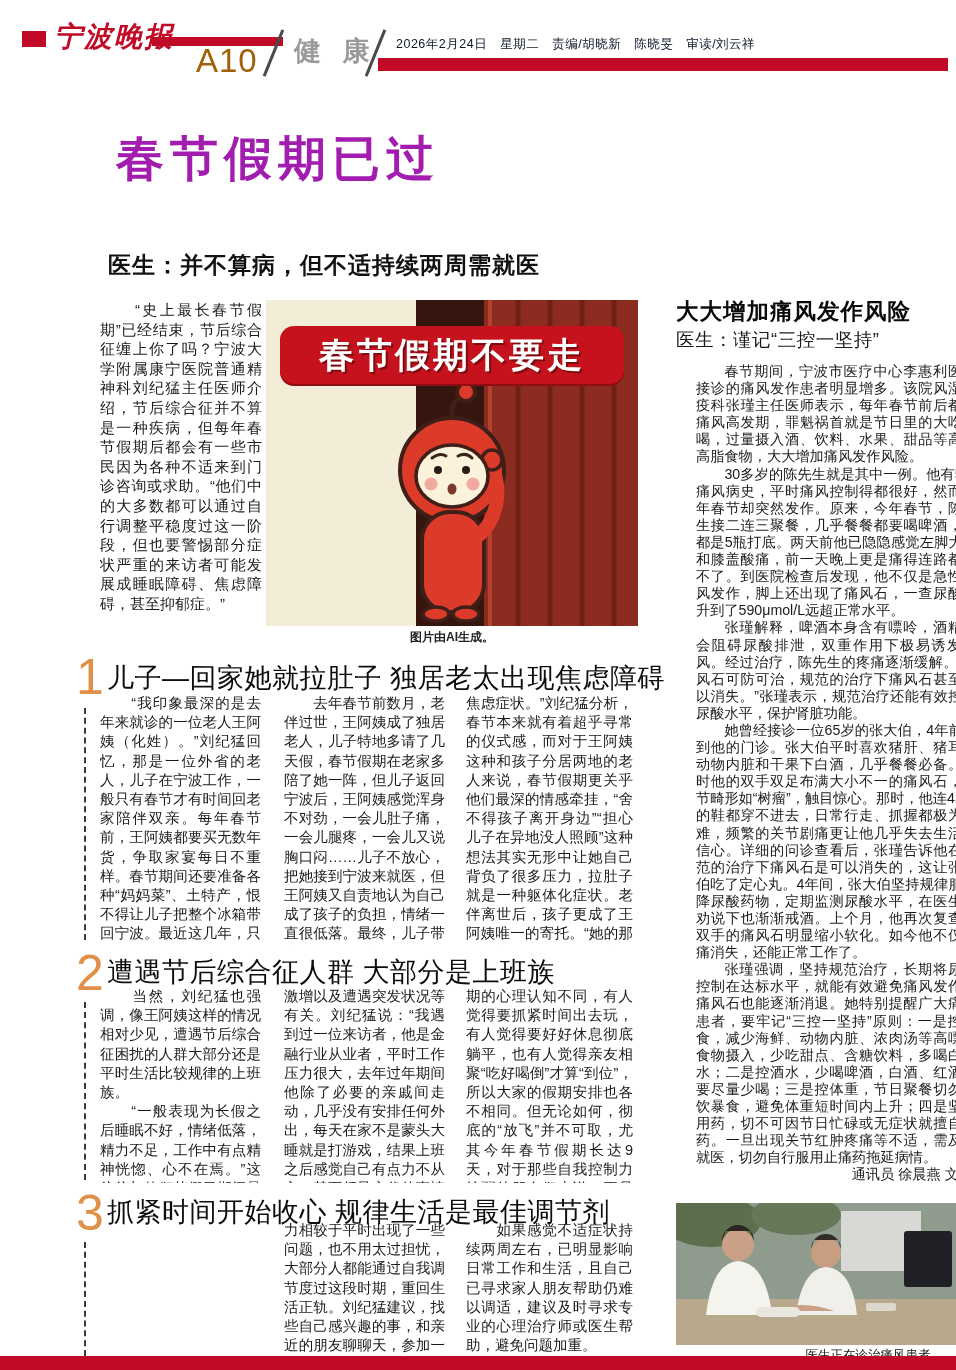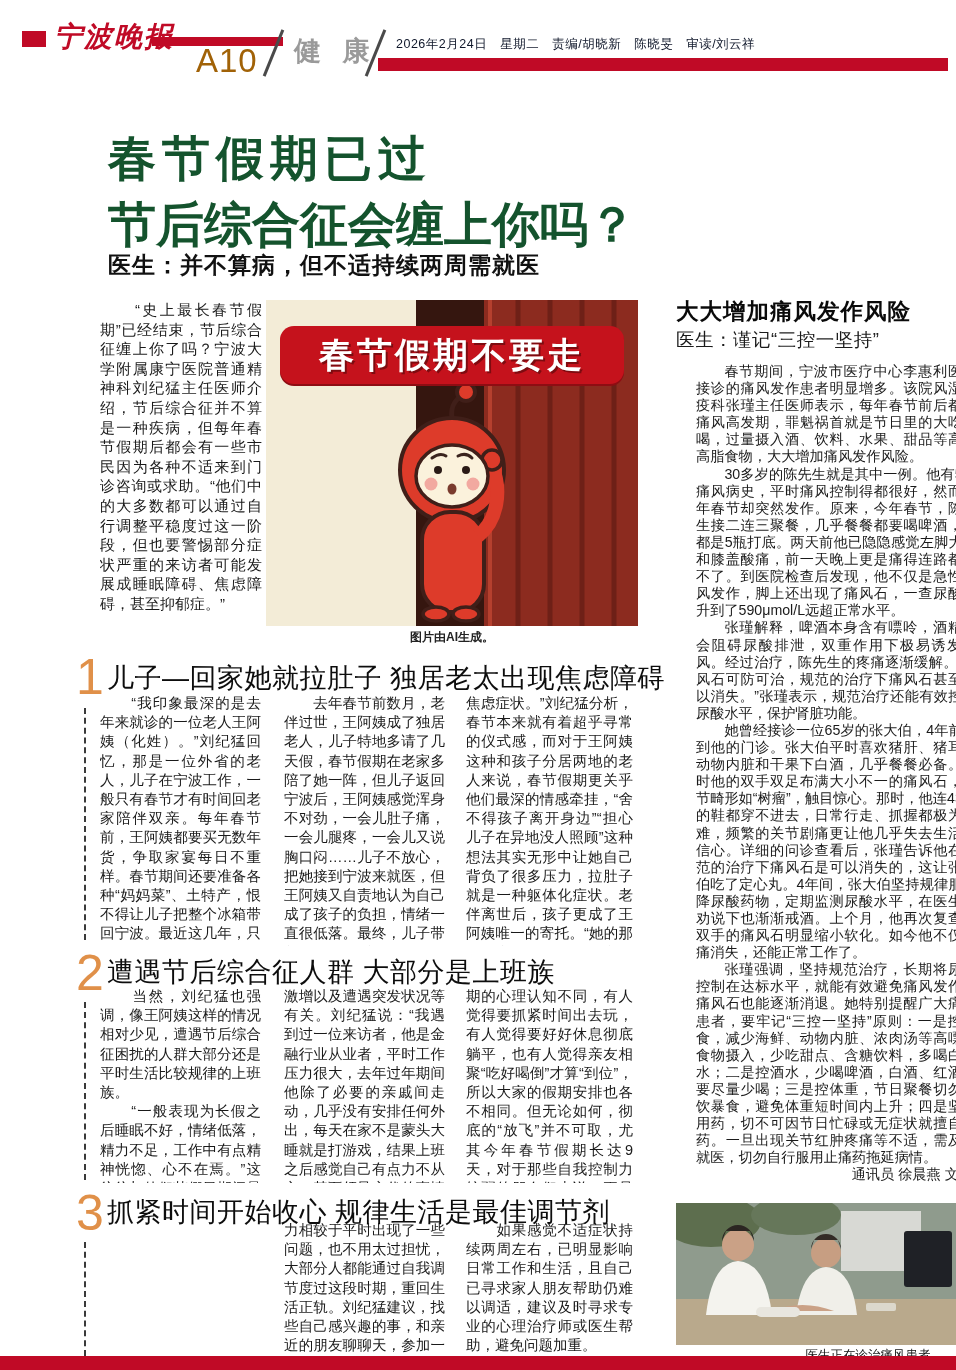--- a/index.html
+++ b/index.html
@@ -15,21 +15,21 @@
   .bar1 { left:152px; top:37px; width:131px; height:9px; background:#c00a26; }
   .page-no { left:196px; top:42px; font-size:33px; color:#a16207; letter-spacing:1px; }
   .slash { width:3px; height:50px; background:#4a4a4a; transform:rotate(22deg); }
   .slash1 { left:272px; top:28px; }
   .slash2 { left:374px; top:28px; }
   .section-name { left:294px; top:33px; font-size:27px; font-weight:bold; color:#9a9a9a; letter-spacing:7px; }
   .dateline { left:396px; top:36px; font-size:12.5px; color:#0f172a; letter-spacing:0.5px; }
   .bar2 { left:378px; top:58px; width:570px; height:13px; background:#c00a26; }
 
   
-  .headline { left:108px; top:126px; width:620px; color:#14532d; font-weight:900; line-height:66px; }
+  .headline { left:116px; top:126px; width:620px; color:#a21caf; font-weight:900; line-height:66px; }
   .headline .l1 { font-size:48px; letter-spacing:6px; }
   .headline .l2 { font-size:48px; letter-spacing:0px; }
   .subhead { left:108px; top:250px; font-size:23px; color:#111; font-weight:bold; letter-spacing:1px; }
 
   
   .intro { left:100px; top:300px; width:162px; height:334px; overflow:hidden;
            font-size:15px; line-height:19.6px; text-align:justify; white-space:pre-line; }
 
   
   .cartoon { left:266px; top:300px; width:372px; height:326px; overflow:hidden; }
@@ -72,21 +72,20 @@
   <div class="abs bar1"></div>
   <div class="abs page-no">A10</div>
   <div class="abs slash slash1"></div>
   <div class="abs section-name">健 康</div>
   <div class="abs slash slash2"></div>
   <div class="abs dateline">2026年2月24日　星期二　责编/胡晓新　陈晓旻　审读/刘云祥</div>
   <div class="abs bar2"></div>
 
   <div class="abs headline">
     <div class="l1">春节假期已过</div>
-    <div class="l2">节后综合征会缠上你吗？</div>
   </div>
   <div class="abs subhead">医生：并不算病，但不适持续两周需就医</div>
 
   <div class="abs intro">　　“史上最长春节假期”已经结束，节后综合征缠上你了吗？宁波大学附属康宁医院普通精神科刘纪猛主任医师介绍，节后综合征并不算是一种疾病，但每年春节假期后都会有一些市民因为各种不适来到门诊咨询或求助。“他们中的大多数都可以通过自行调整平稳度过这一阶段，但也要警惕部分症状严重的来访者可能发展成睡眠障碍、焦虑障碍，甚至抑郁症。”</div>
 
   <div class="abs cartoon">
     <svg width="372" height="326" viewBox="0 0 372 326">
       <rect x="0" y="0" width="372" height="326" fill="#f3ecd7"></rect>
 
       <rect x="150" y="0" width="70" height="326" fill="#35160f"></rect>

